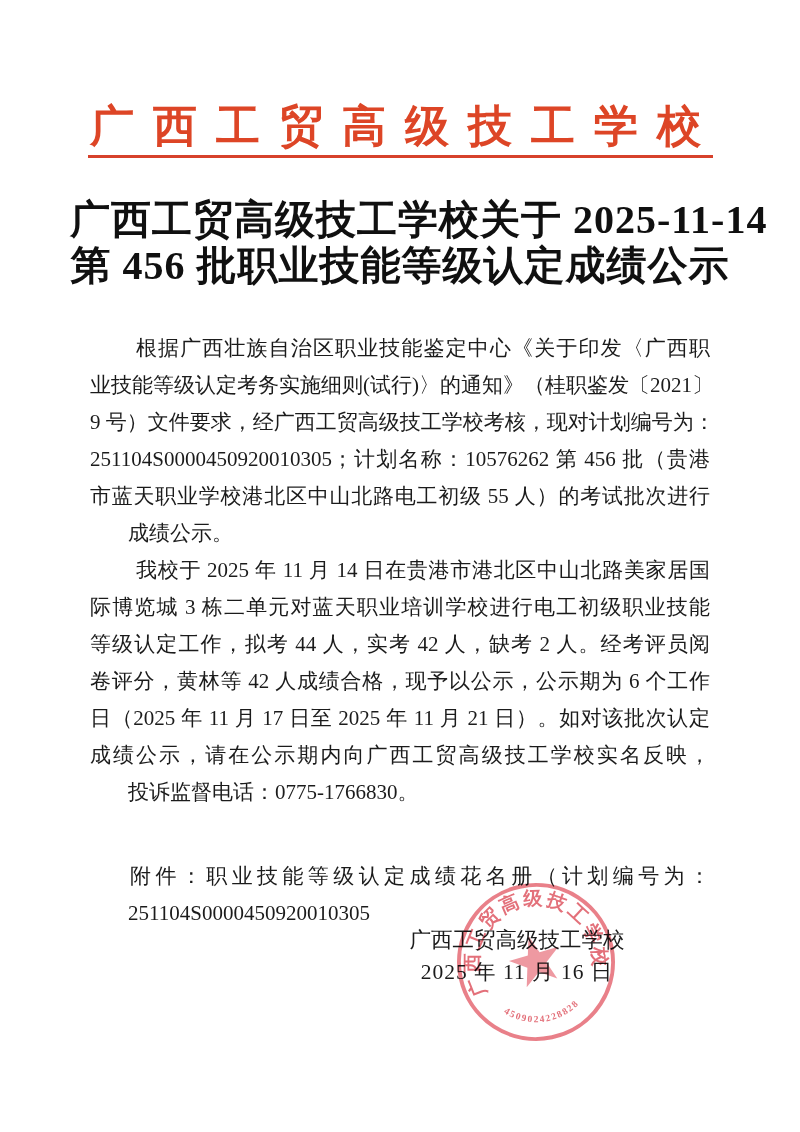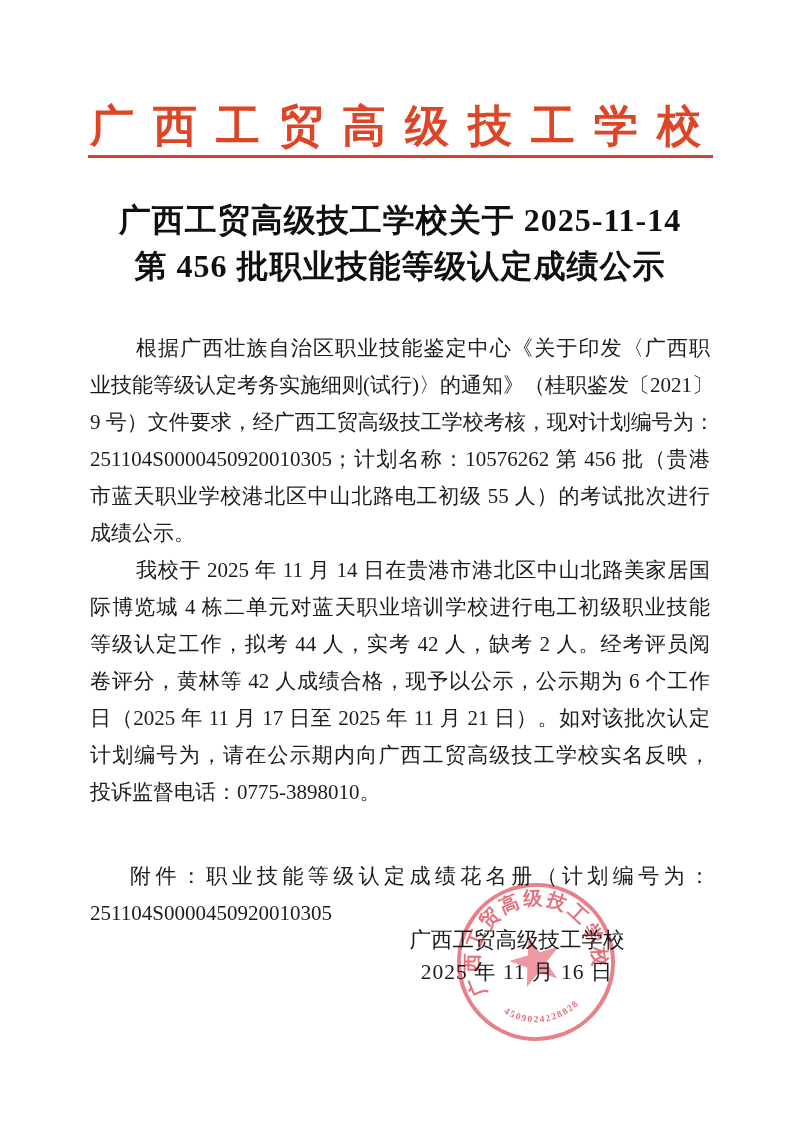--- a/index.html
+++ b/index.html
@@ -24,35 +24,35 @@
   }
   .red-rule {
     position: absolute; left: 88px; top: 155px;
     width: 625px; height: 3px;
     background: #d7412b;
   }
   
   .doc-title {
     position: absolute; left: 70px; top: 197px; width: 660px;
     text-align: center; color: #101010;
-    font-size: 32px; font-weight: bold; letter-spacing: 1px;
+    font-size: 40px; font-weight: bold; letter-spacing: 1px;
   }
   .doc-title .tline { height: 46px; line-height: 46px; white-space: nowrap; }
   
   .body-block {
     position: absolute; left: 90px; top: 330px; width: 620px;
     color: #1b1b1b;
   }
   .bline {
     height: 37px; line-height: 37px; font-size: 21px;
     text-align: justify; text-align-last: justify; text-justify: inter-character;
     white-space: nowrap; overflow: hidden;
   }
   .bline.indent { padding-left: 46px; }
-  .bline.open { text-align-last: left; }
+  .bline.open { text-align-last: left; margin-left: 38px; }
   
   .attachment {
     position: absolute; left: 90px; top: 858px; width: 620px;
     color: #1b1b1b;
   }
   
   .signature {
     position: absolute; left: 396px; top: 925px; width: 242px;
     text-align: center; color: #1b1b1b;
     font-size: 21.5px; white-space: nowrap;
@@ -86,26 +86,26 @@
   </div>
 
   <div class="body-block">
     <div class="bline indent">根据广西壮族自治区职业技能鉴定中心《关于印发〈广西职</div>
     <div class="bline">业技能等级认定考务实施细则(试行)〉的通知》（桂职鉴发〔2021〕</div>
     <div class="bline">9 号）文件要求，经广西工贸高级技工学校考核，现对计划编号为：</div>
     <div class="bline">251104S0000450920010305；计划名称：10576262 第 456 批（贵港</div>
     <div class="bline">市蓝天职业学校港北区中山北路电工初级 55 人）的考试批次进行</div>
     <div class="bline open">成绩公示。</div>
     <div class="bline indent">我校于 2025 年 11 月 14 日在贵港市港北区中山北路美家居国</div>
-    <div class="bline">际博览城 4 栋二单元对蓝天职业培训学校进行电工初级职业技能</div>
+    <div class="bline">际博览城 3 栋二单元对蓝天职业培训学校进行电工初级职业技能</div>
     <div class="bline">等级认定工作，拟考 44 人，实考 42 人，缺考 2 人。经考评员阅</div>
     <div class="bline">卷评分，黄林等 42 人成绩合格，现予以公示，公示期为 6 个工作</div>
     <div class="bline">日（2025 年 11 月 17 日至 2025 年 11 月 21 日）。如对该批次认定</div>
-    <div class="bline">计划编号为，请在公示期内向广西工贸高级技工学校实名反映，</div>
-    <div class="bline open">投诉监督电话：0775-3898010。</div>
+    <div class="bline">成绩公示，请在公示期内向广西工贸高级技工学校实名反映，</div>
+    <div class="bline open">投诉监督电话：0775-1766830。</div>
   </div>
 
   <div class="attachment">
     <div class="bline indent" style="padding-left:40px;">附件：职业技能等级认定成绩花名册（计划编号为：</div>
     <div class="bline open">251104S0000450920010305</div>
   </div>
 
   <div class="signature">
     <div class="sig-name">广西工贸高级技工学校</div>
     <div class="sig-date">2025 年 11 月 16 日</div>

